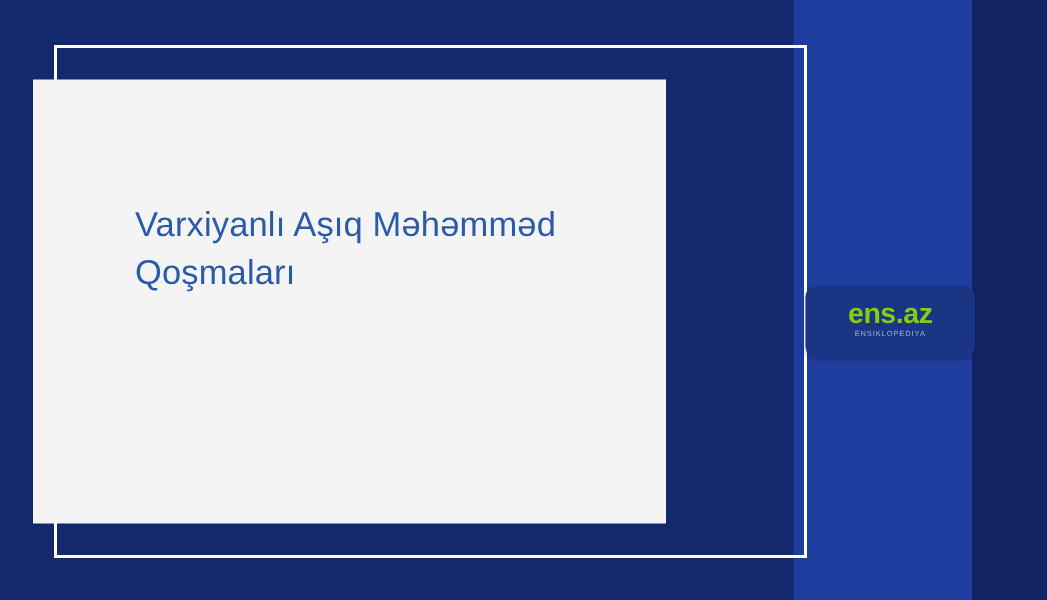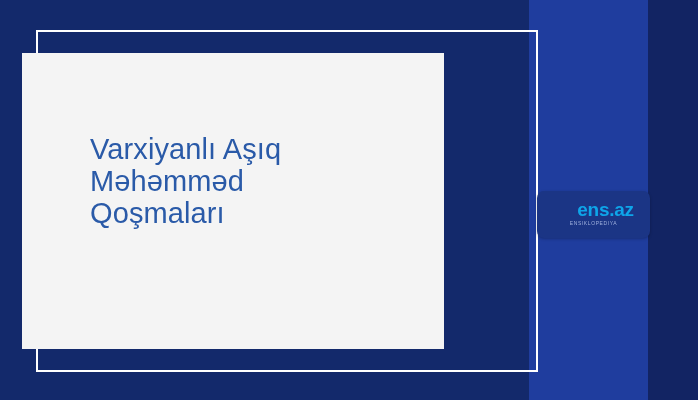--- a/index.html
+++ b/index.html
@@ -58,21 +58,21 @@
     background: #f4f4f4;
   }
   .card-inner {
     position: absolute;
     left: 68px;
     top: 80px;
     width: 340px;
   }
   .title {
     color: #2a5aa8;
-    font-size: 29px;
+    font-size: 23px;
     line-height: 32px;
     font-weight: 400;
     letter-spacing: 0.1px;
     margin: 0;
     white-space: pre-line;
   }
   .subtitle {
     color: #2a5aa8;
     font-size: 23px;
     line-height: 30px;
@@ -86,25 +86,25 @@
     left: 537px;
     top: 191px;
     width: 113px;
     height: 47px;
     background: #1b3585;
     border-radius: 7px;
     box-shadow: 0 1px 3px rgba(0,0,0,0.25);
   }
   .badge-text {
     position: absolute;
-    left: 12px;
+    left: 0;
     top: 8px;
     width: 113px;
     text-align: center;
-    color: #0ea5e9;
+    color: #84cc16;
     font-size: 19px;
     font-weight: 700;
     letter-spacing: -0.3px;
   }
   .badge-sub {
     position: absolute;
     left: 0;
     top: 29px;
     width: 113px;
     text-align: center;

